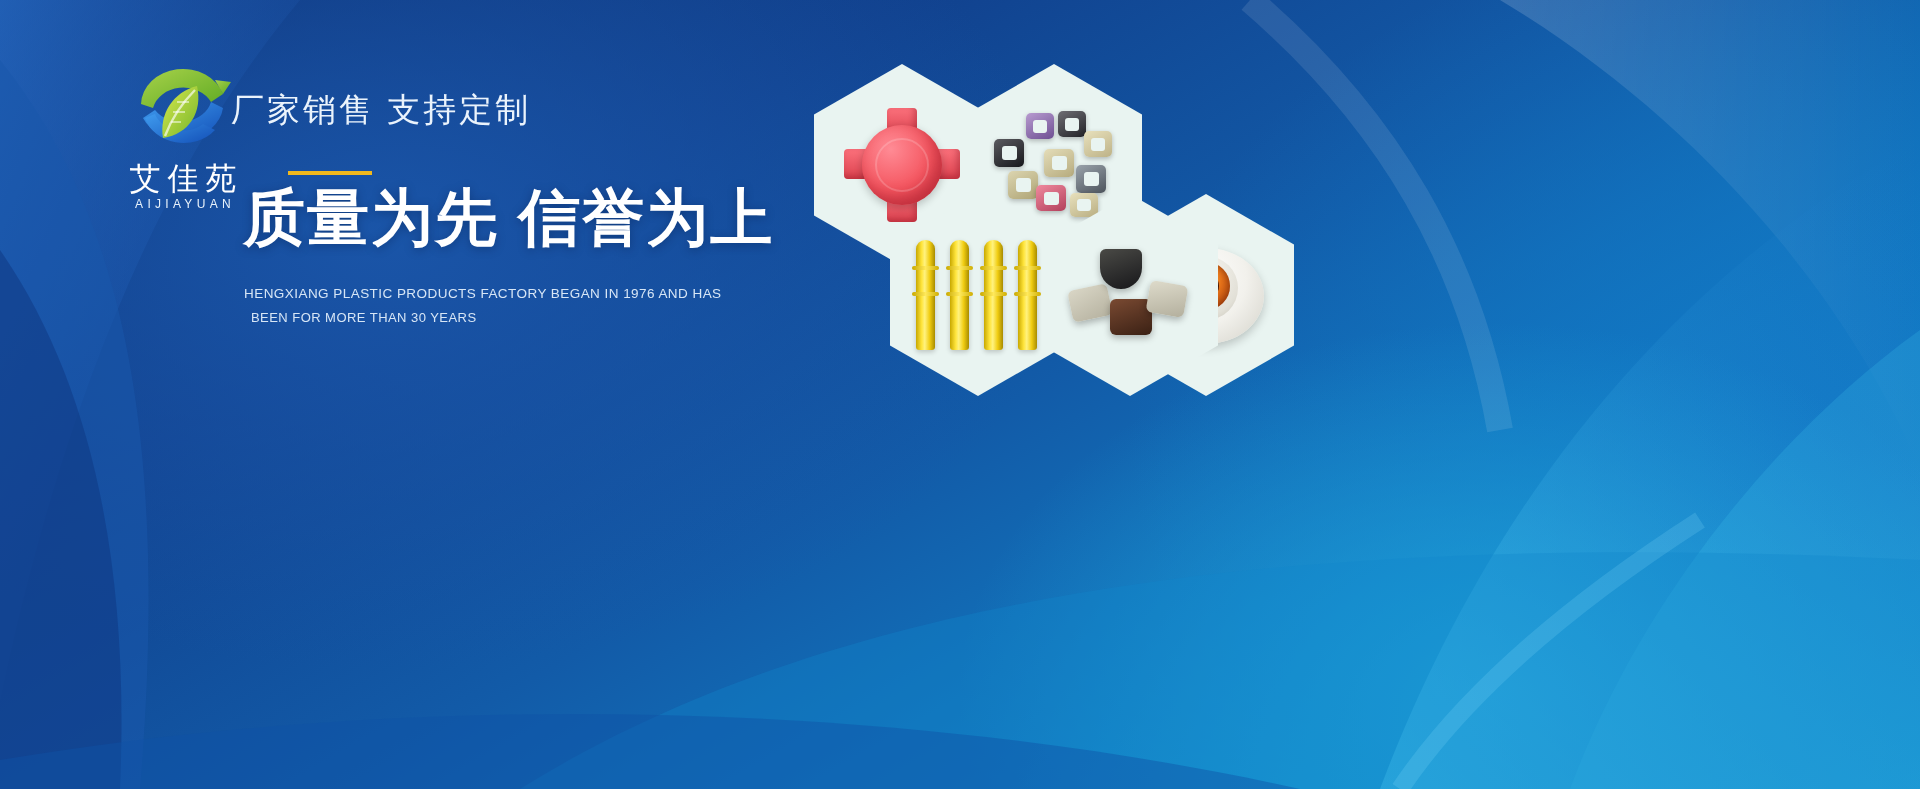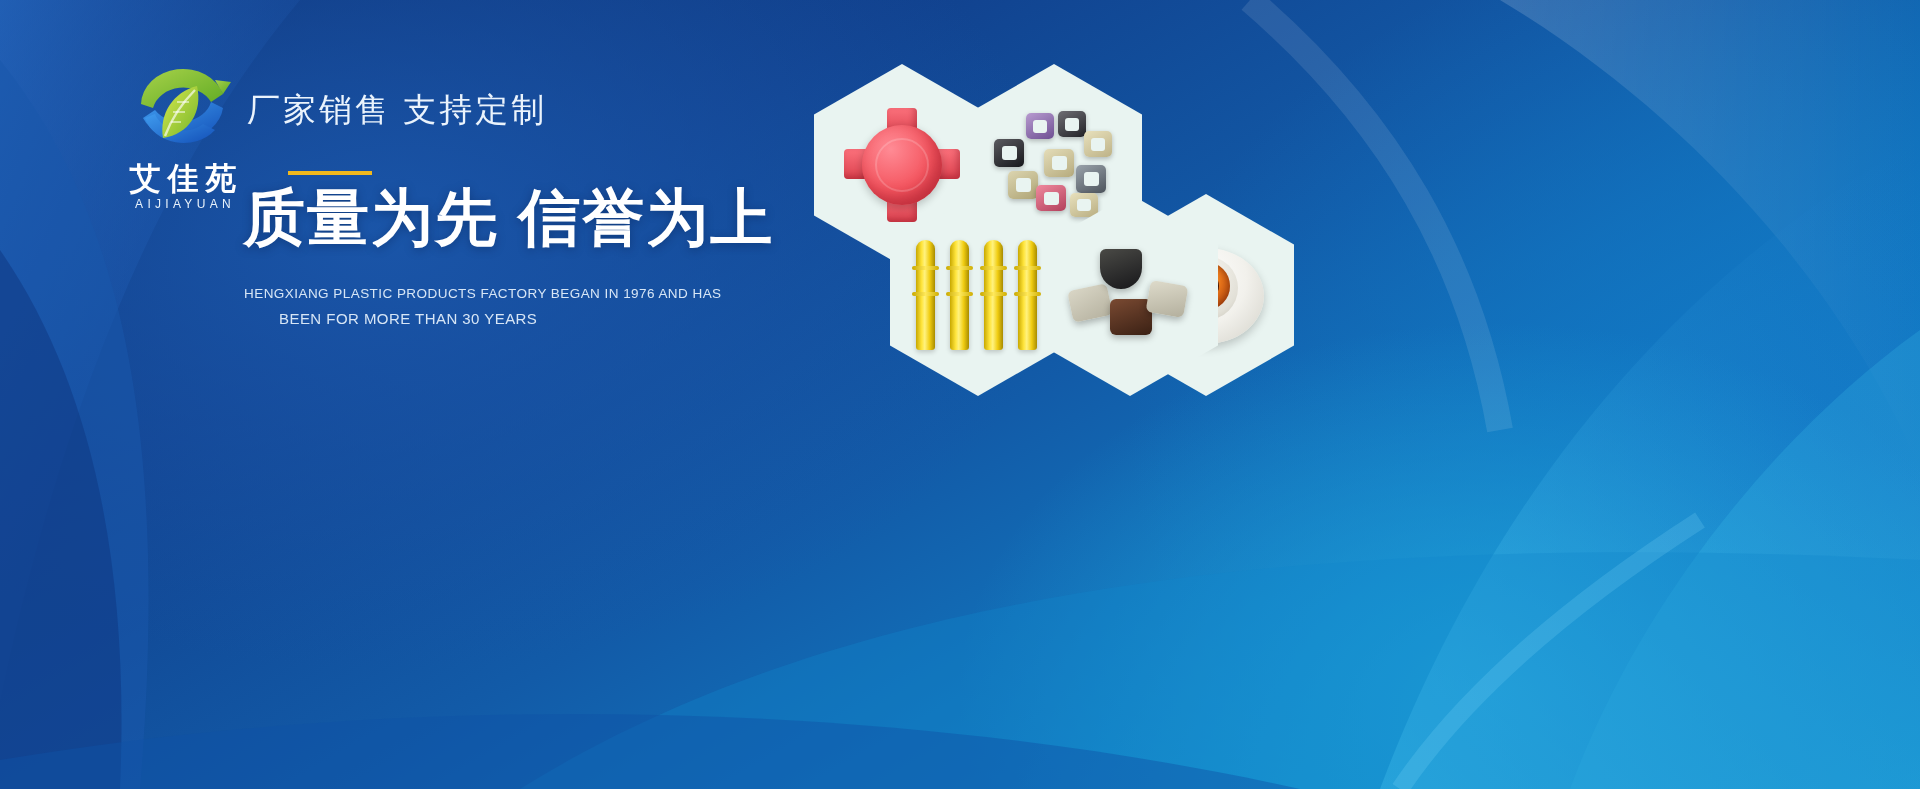--- a/index.html
+++ b/index.html
@@ -15,47 +15,47 @@
   }
   
   .deco{position:absolute;inset:0;pointer-events:none;}
   .deco svg{position:absolute;inset:0;width:1920px;height:789px;display:block;}
   
   .content{position:absolute;left:0;top:0;width:820px;height:789px;}
   .logo{position:absolute;left:88px;top:52px;width:190px;text-align:center;}
   .logo-mark{position:relative;width:128px;height:108px;margin:0 auto;}
   .logo-name{
     margin-top:2px;color:#fff;font-size:31px;letter-spacing:7px;
-    font-weight:700;text-indent:7px;line-height:1.1;
+    font-weight:400;text-indent:7px;line-height:1.1;
   }
   .logo-sub{
     margin-top:1px;color:#e8f2fb;font-size:12px;letter-spacing:4.3px;
     text-indent:4px;font-weight:400;
   }
   .kicker{
-    position:absolute;left:247px;top:88px;color:#eaf3fc;
+    position:absolute;left:231px;top:88px;color:#eaf3fc;
     font-size:33px;letter-spacing:3px;font-weight:400;white-space:nowrap;
   }
   .rule{position:absolute;left:288px;top:171px;width:84px;height:4px;background:#f0b81d;}
   .headline{
     position:absolute;left:243px;top:176px;color:#ffffff;
     font-size:62px;font-weight:bold;letter-spacing:2px;white-space:nowrap;
     text-shadow:0 2px 10px rgba(3,23,62,.35);
   }
   .subline{
     position:absolute;left:243px;top:252px;color:#ffffff;
     font-size:21px;letter-spacing:1px;white-space:nowrap;font-weight:400;
   }
   .en1{
     position:absolute;left:244px;top:286px;color:#d7e6f6;
     font-size:13.5px;letter-spacing:.45px;white-space:nowrap;
   }
   .en2{
     position:absolute;left:251px;top:310px;color:#d7e6f6;
-    font-size:15px;letter-spacing:.45px;white-space:nowrap;margin-left:28px;
+    font-size:13px;letter-spacing:.45px;white-space:nowrap;
   }
   
   .hexwrap{position:absolute;left:800px;top:40px;width:520px;height:360px;}
   .hex{
     position:absolute;width:176px;height:202px;
     background:#e9f4f1;
     clip-path:polygon(50% 0%,100% 25%,100% 75%,50% 100%,0% 75%,0% 25%);
     overflow:hidden;
   }
   .hex-inner{position:absolute;inset:0;}

